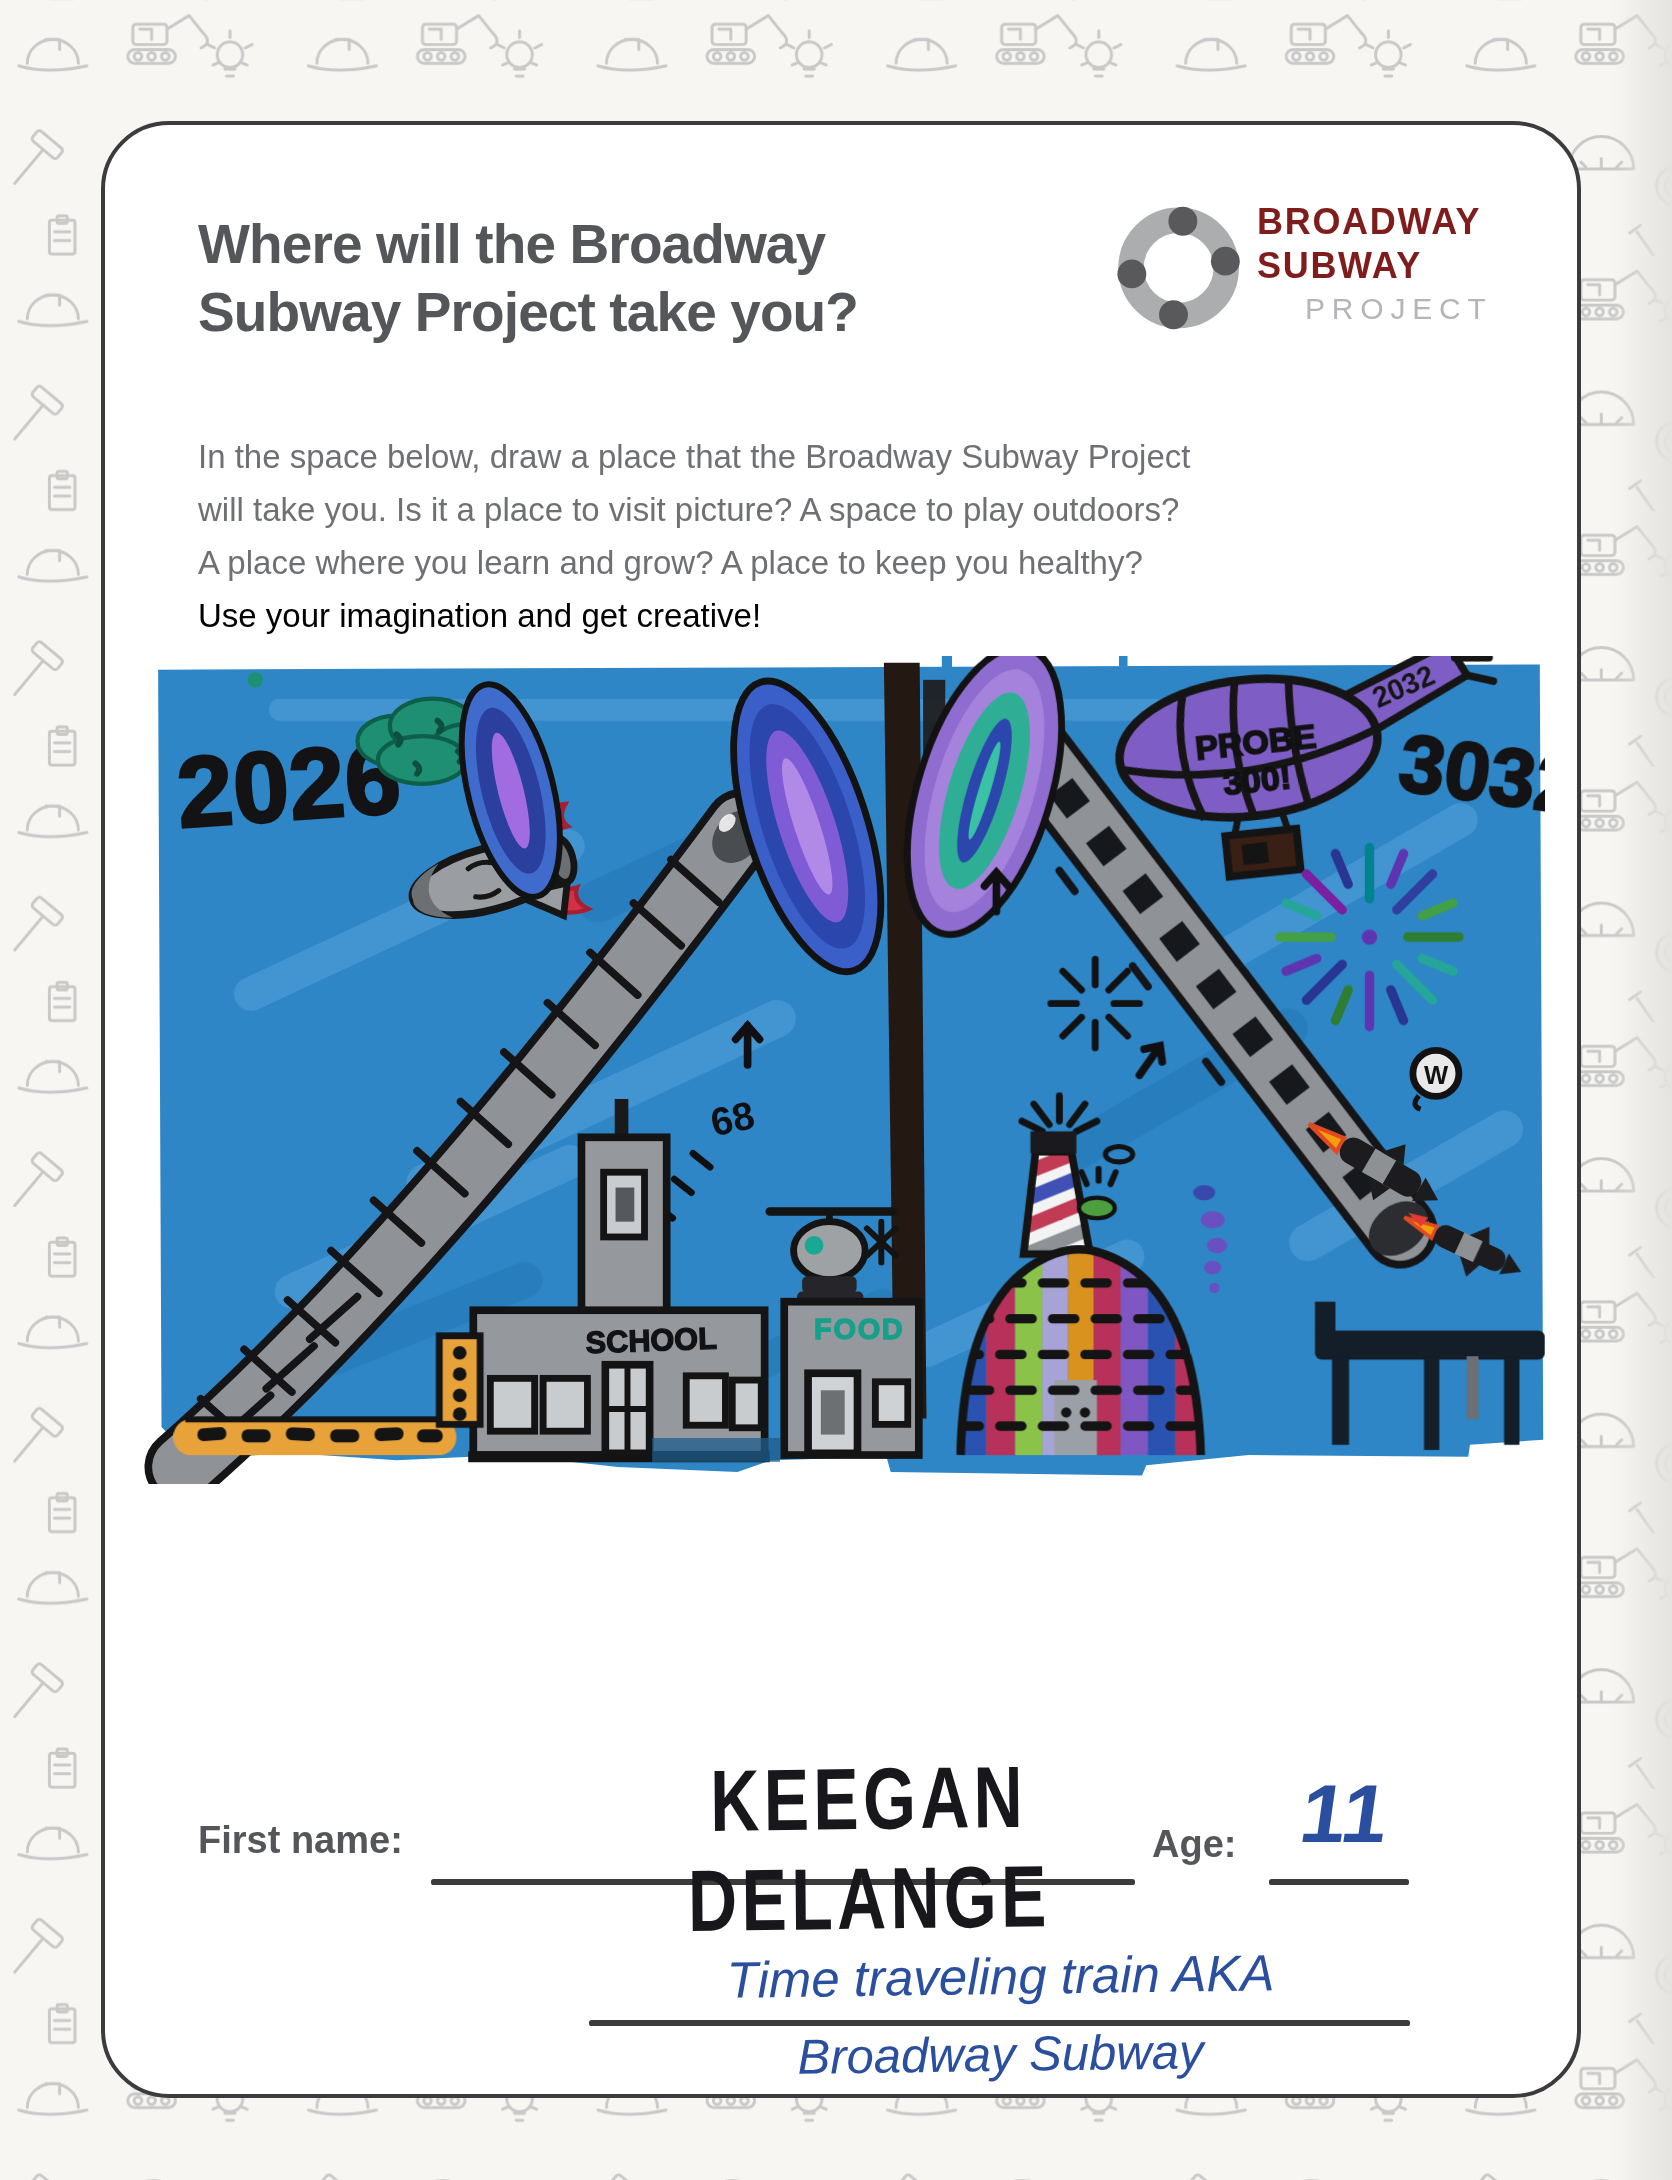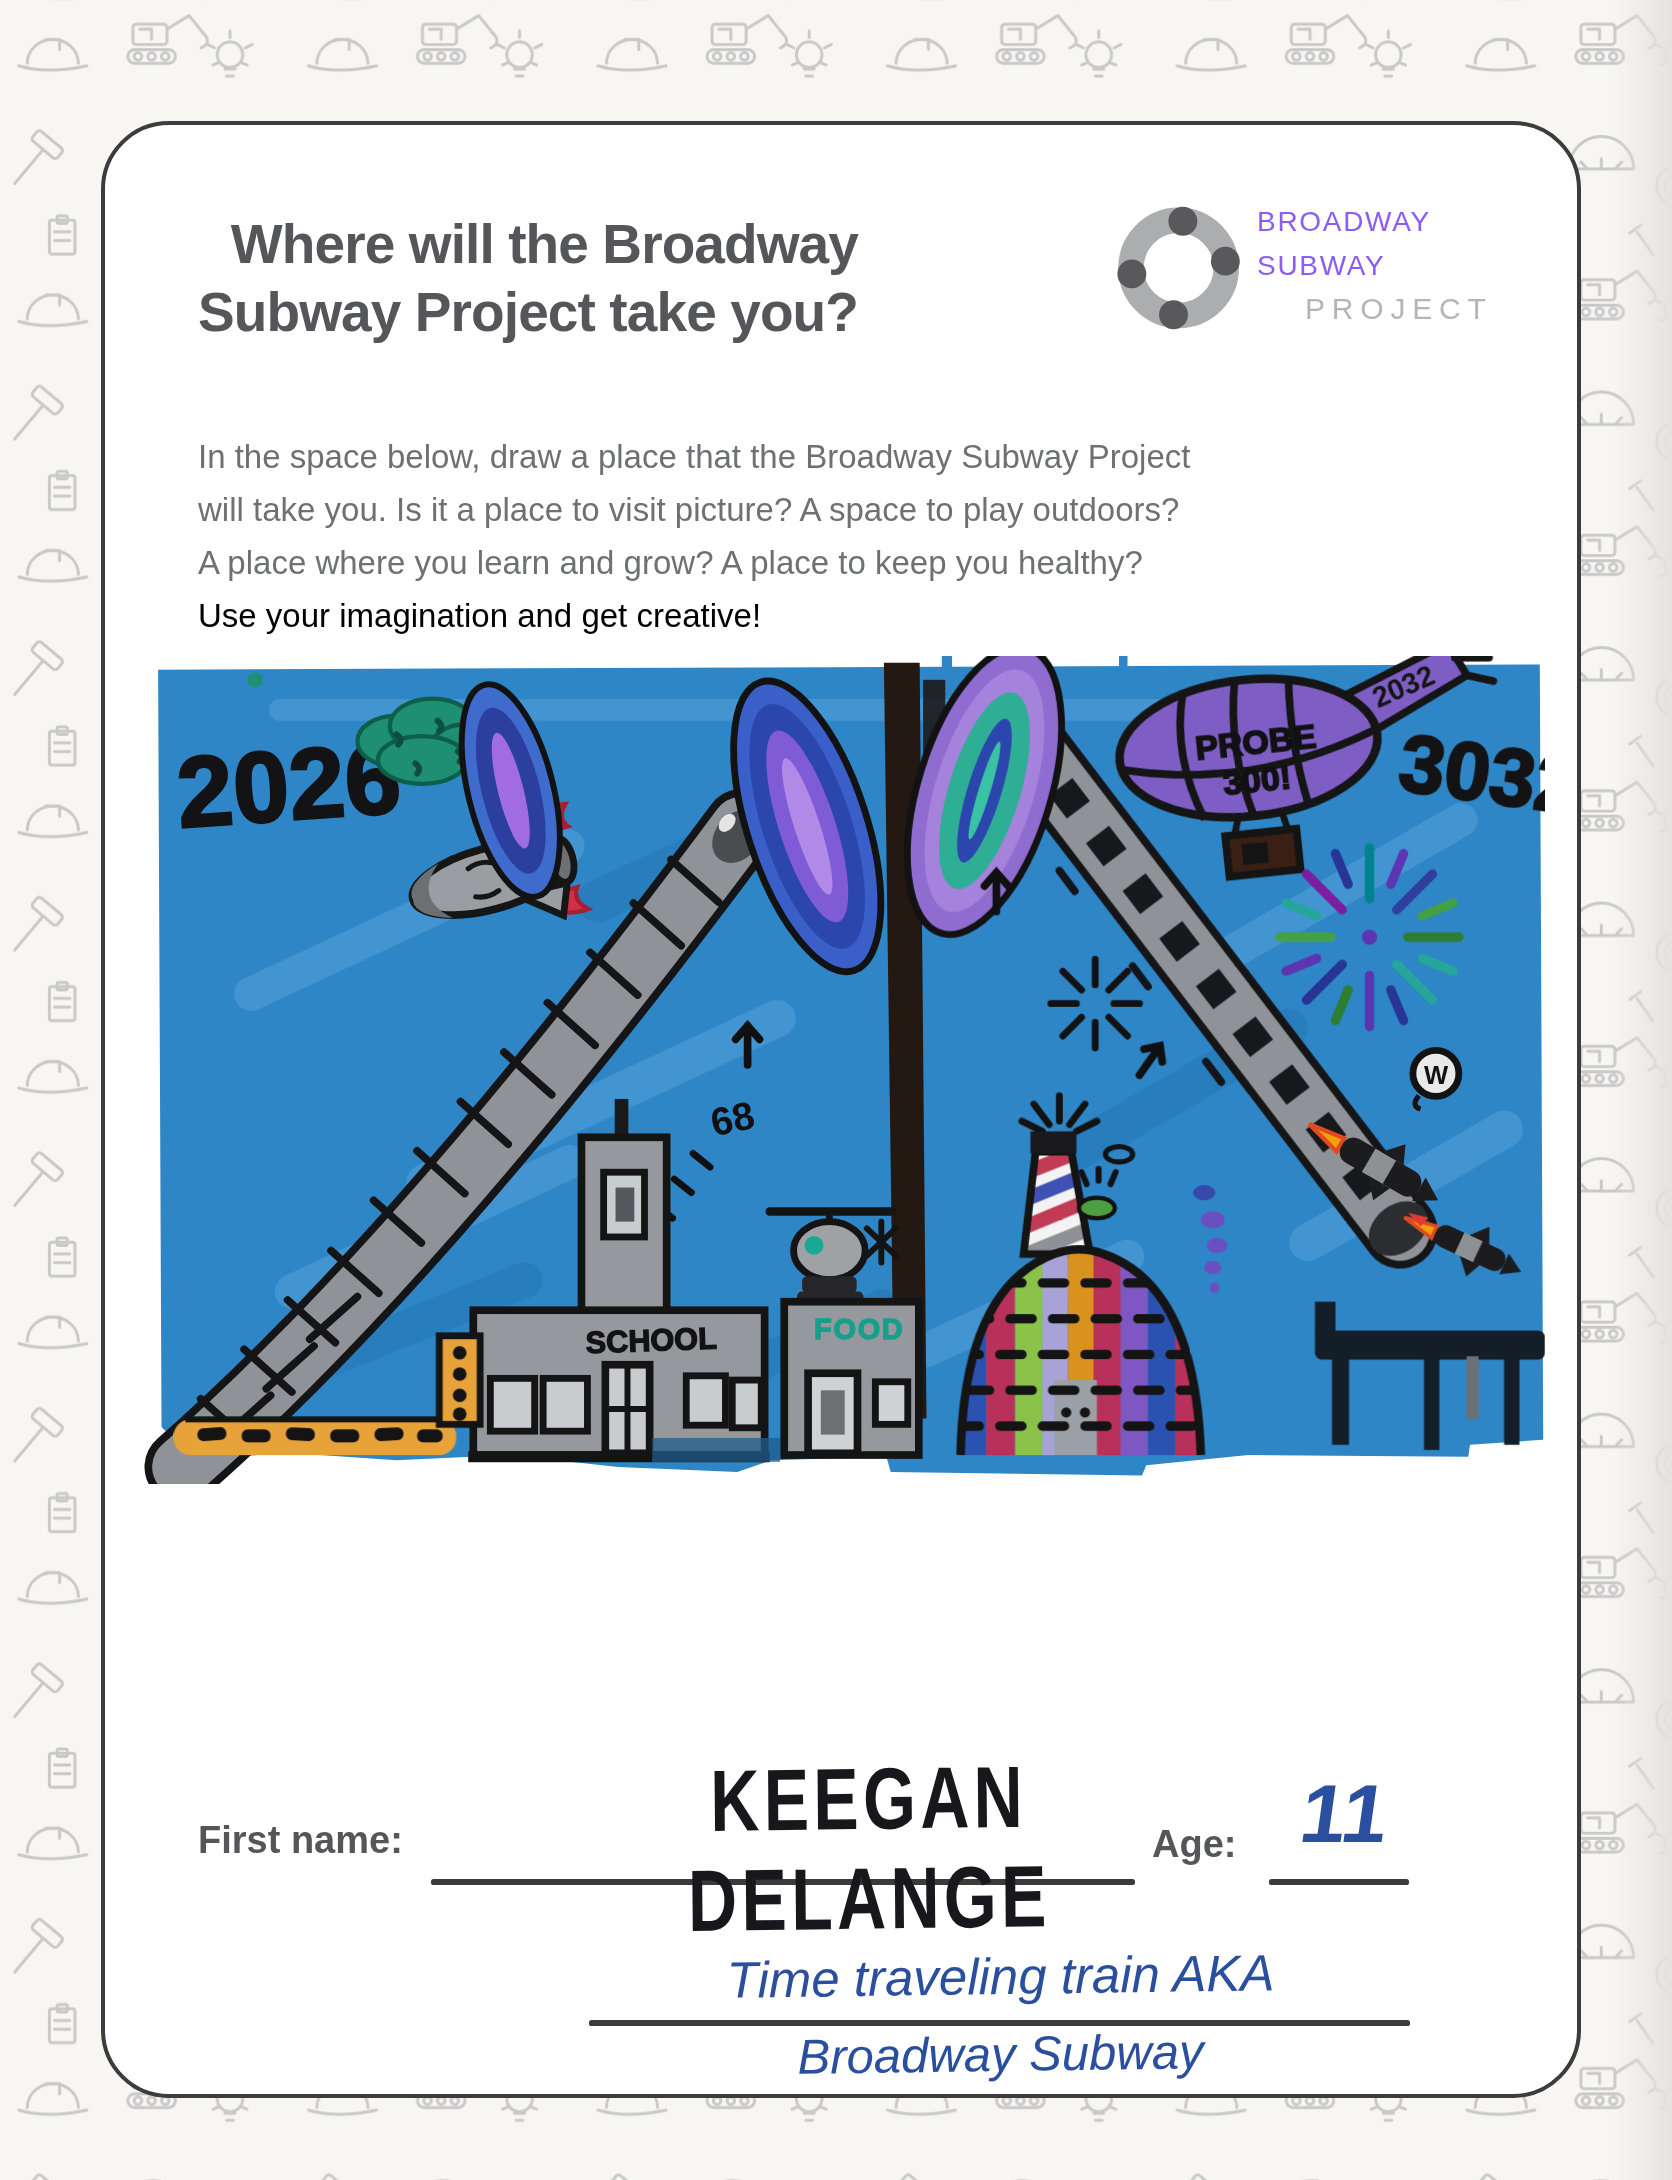--- a/index.html
+++ b/index.html
@@ -4,24 +4,24 @@
 <style>
   html,body{margin:0;padding:0;}
   .page{position:relative;width:1672px;height:2181px;background:#f7f6f3;overflow:hidden;
         font-family:"Liberation Sans",sans-serif;}
   .pattern-layer{position:absolute;left:0;top:0;width:1672px;height:2181px;}
   .crease{position:absolute;right:0;top:0;width:60px;height:2181px;
           background:linear-gradient(to left,#e5e3df,rgba(229,227,223,0));}
   .card{position:absolute;left:101px;top:121px;width:1472px;height:1969px;background:#ffffff;
         border:4.3px solid #3c3c3c;border-radius:68px;}
   .title{position:absolute;left:198px;top:210px;font-size:55px;font-weight:bold;color:#55565a;
-         line-height:68px;letter-spacing:-0.9px;text-align:right;}
+         line-height:68px;letter-spacing:-0.9px;}
   .logo{position:absolute;left:1114px;top:198px;width:409px;height:153px;}
   .logo-text{position:absolute;left:143px;top:1.7px;}
-  .logo-w1{font-size:28px;font-weight:normal;color:#8b5cf6;letter-spacing:1.7px;line-height:44px;}
+  .logo-w1{font-size:36px;font-weight:bold;color:#7f1d1d;letter-spacing:1.7px;line-height:44px;}
   .logo-w3{font-size:30px;color:#b4b5b8;letter-spacing:6.8px;line-height:41px;margin-left:48px;}
   .intro{position:absolute;left:198px;top:419px;font-size:33px;color:#6f7073;line-height:53px;margin-top:11px;}
   .cta{font-weight:normal;color:#000000;}
   .art{position:absolute;left:141px;top:656px;width:1404px;height:828px;}
   .label{position:absolute;font-weight:bold;color:#55565a;font-size:38px;}
   .wline{position:absolute;height:6px;background:#3b3b3b;border-radius:2.6px;}
   .name-ink{position:absolute;left:588px;top:1770px;width:562px;text-align:center;
             font-size:68px;font-weight:bold;color:#17171c;letter-spacing:4.3px;
             transform:scaleY(1.28) rotate(-0.6deg);}
   .age-ink{position:absolute;left:1285px;top:1767px;width:119px;text-align:center;

